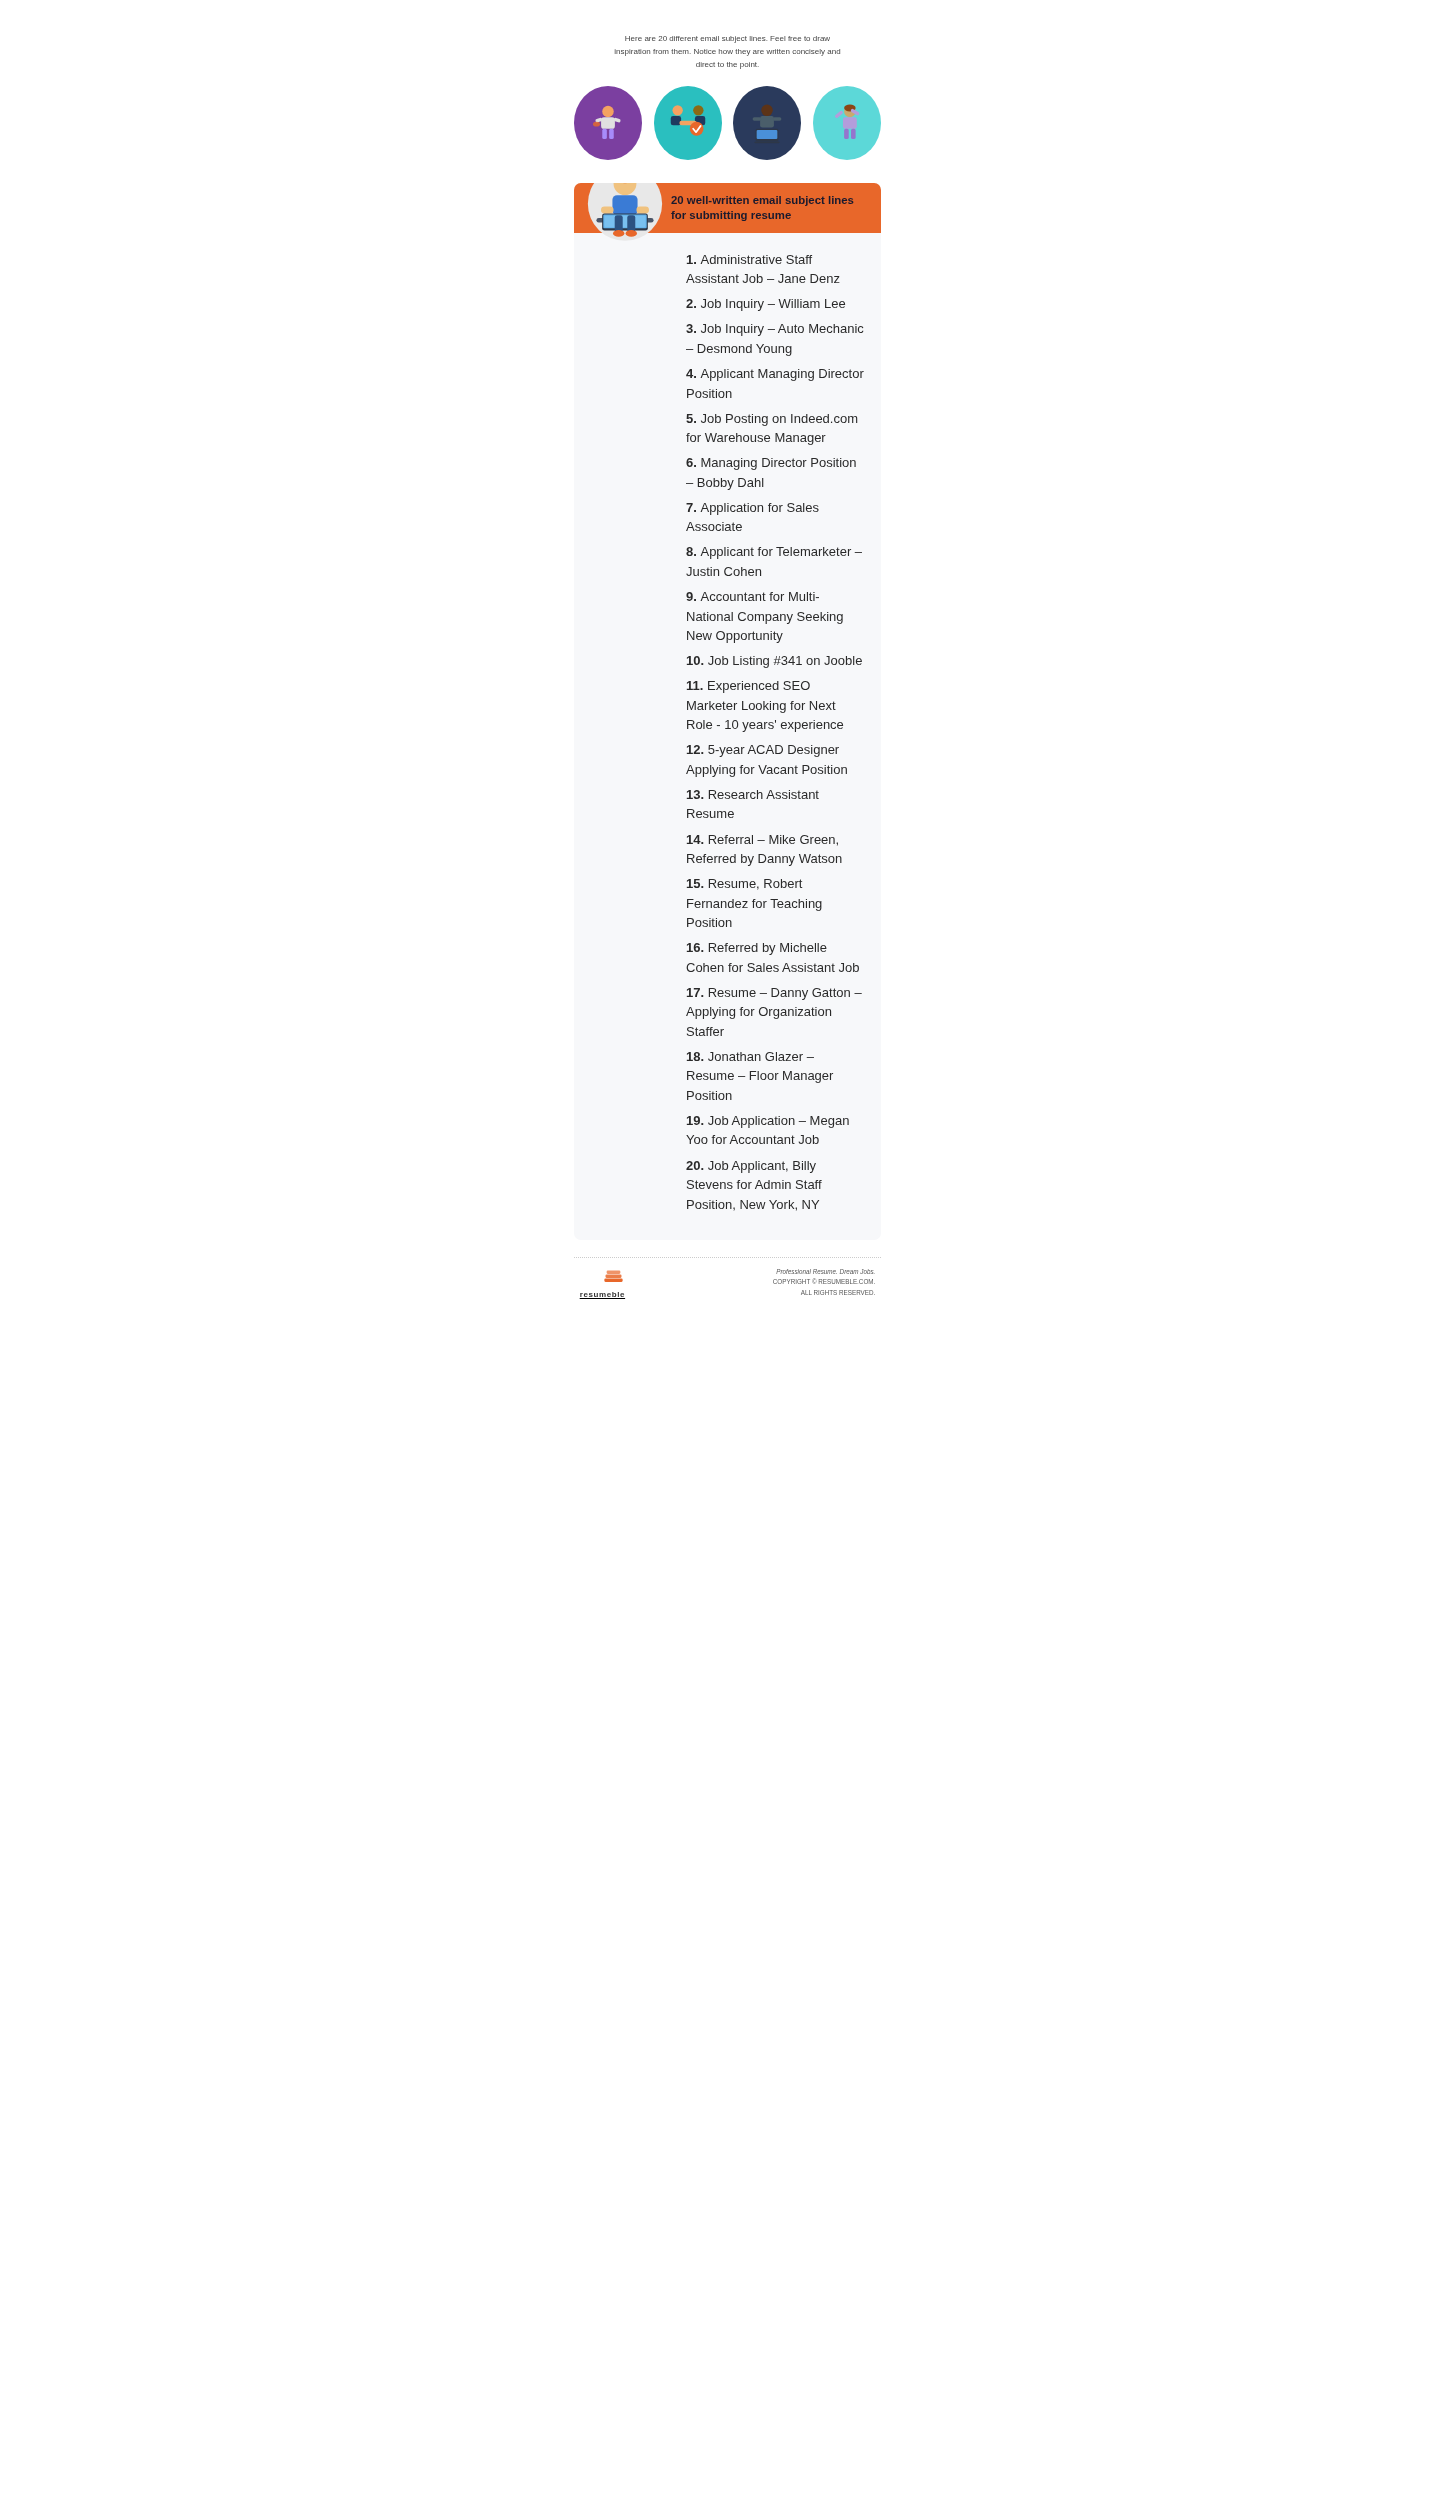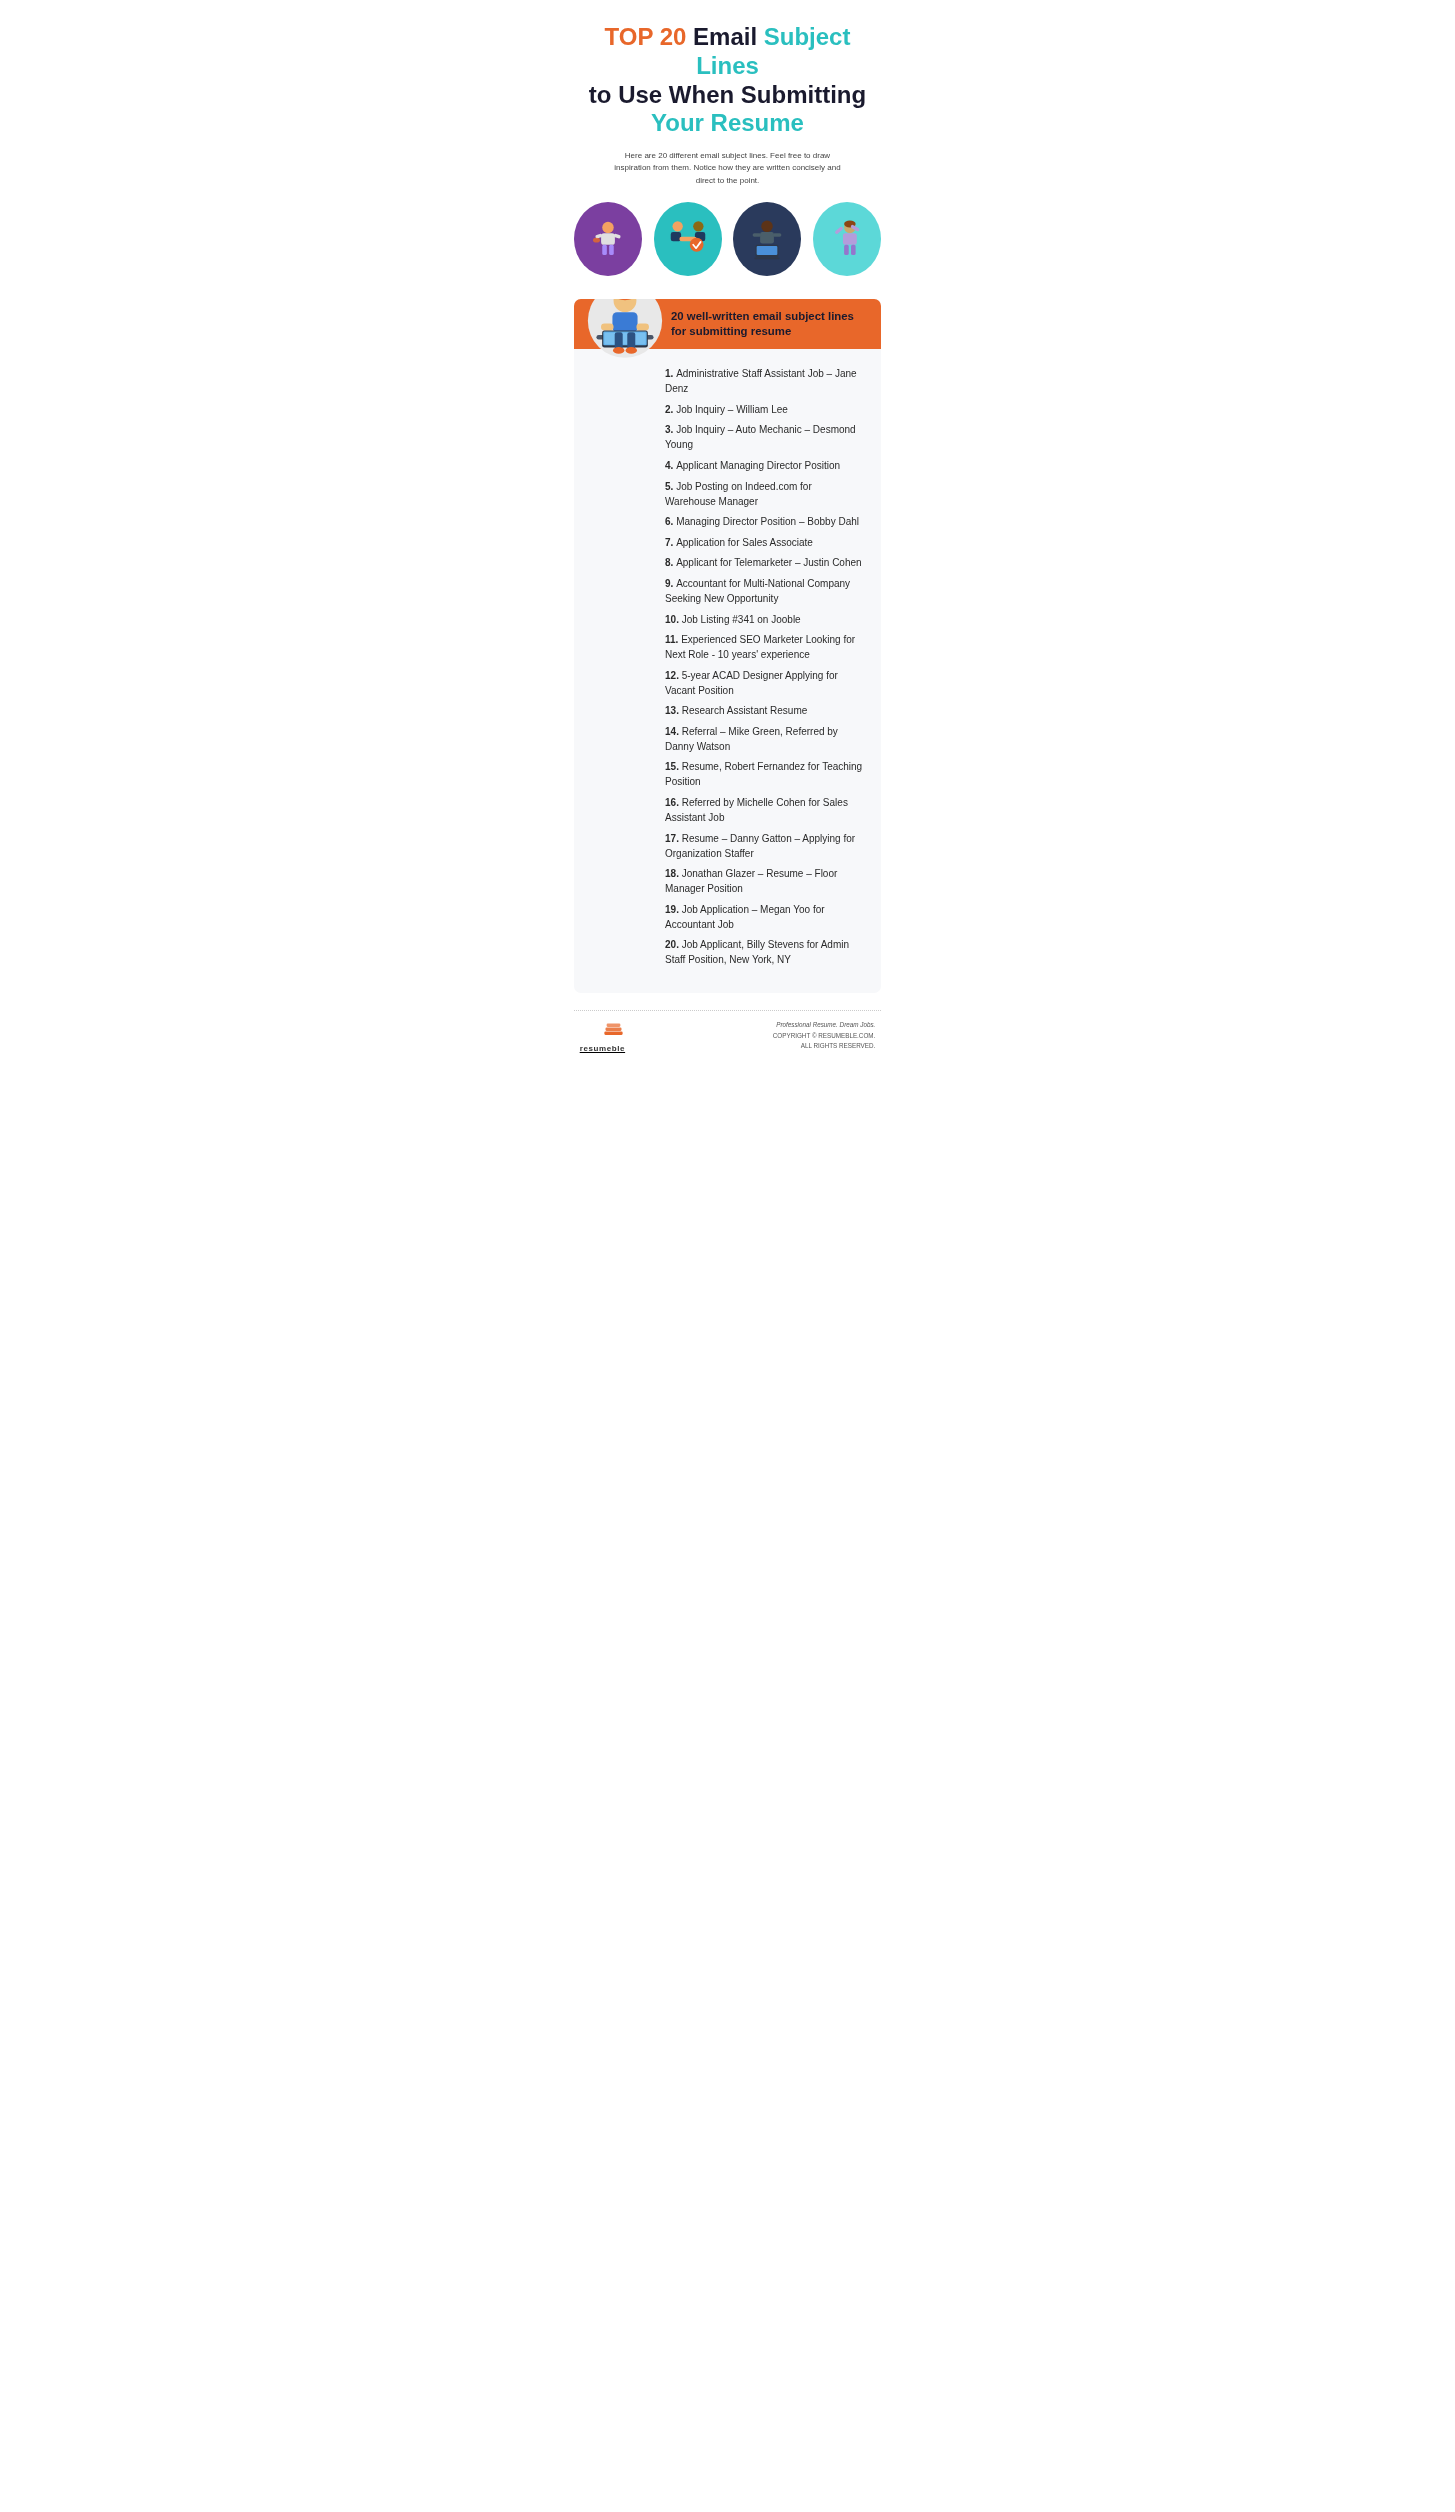--- a/index.html
+++ b/index.html
@@ -113,24 +113,25 @@
       margin-left: 74px;
     }
 
     .email-list ol {
       list-style: none;
       counter-reset: item;
     }
 
     .email-list ol li {
       counter-increment: item;
-      font-size: 10px;
+      font-size: 13px;
       color: #2a2a2a;
       padding: 2.8px 0;
       line-height: 1.5;
+      margin-left: 21px;
     }
 
     .email-list ol li::before {
       content: counter(item) ". ";
       font-weight: 600;
       color: #2a2a2a;
     }
 
     
     .footer-divider {
@@ -173,27 +174,20 @@
 
     .footer-right .tagline {
       font-style: italic;
     }
   </style>
 </head>
 <body>
 
 <div class="page-wrapper">
 
-  <div class="header">
-    <h1>
-      <span class="highlight-orange">TOP 20</span><span> Email </span><span class="highlight-teal">Subject Lines</span><br>
-      <span>to Use When Submitting</span><br>
-      <span class="highlight-teal">Your Resume</span>
-    </h1>
-  </div>
 
   <p class="subtitle">Here are 20 different email subject lines. Feel free to draw inspiration from them. Notice how they are written concisely and direct to the point.</p>
 
   <div class="illustrations">
 
     <div class="illus-circle purple-bg">
       <svg viewBox="0 0 80 80" xmlns="http://www.w3.org/2000/svg">
 
         <circle cx="40" cy="20" r="10" fill="#f4a261"></circle>
         <rect x="28" y="30" width="24" height="20" rx="5" fill="#e0e0e0"></rect>

